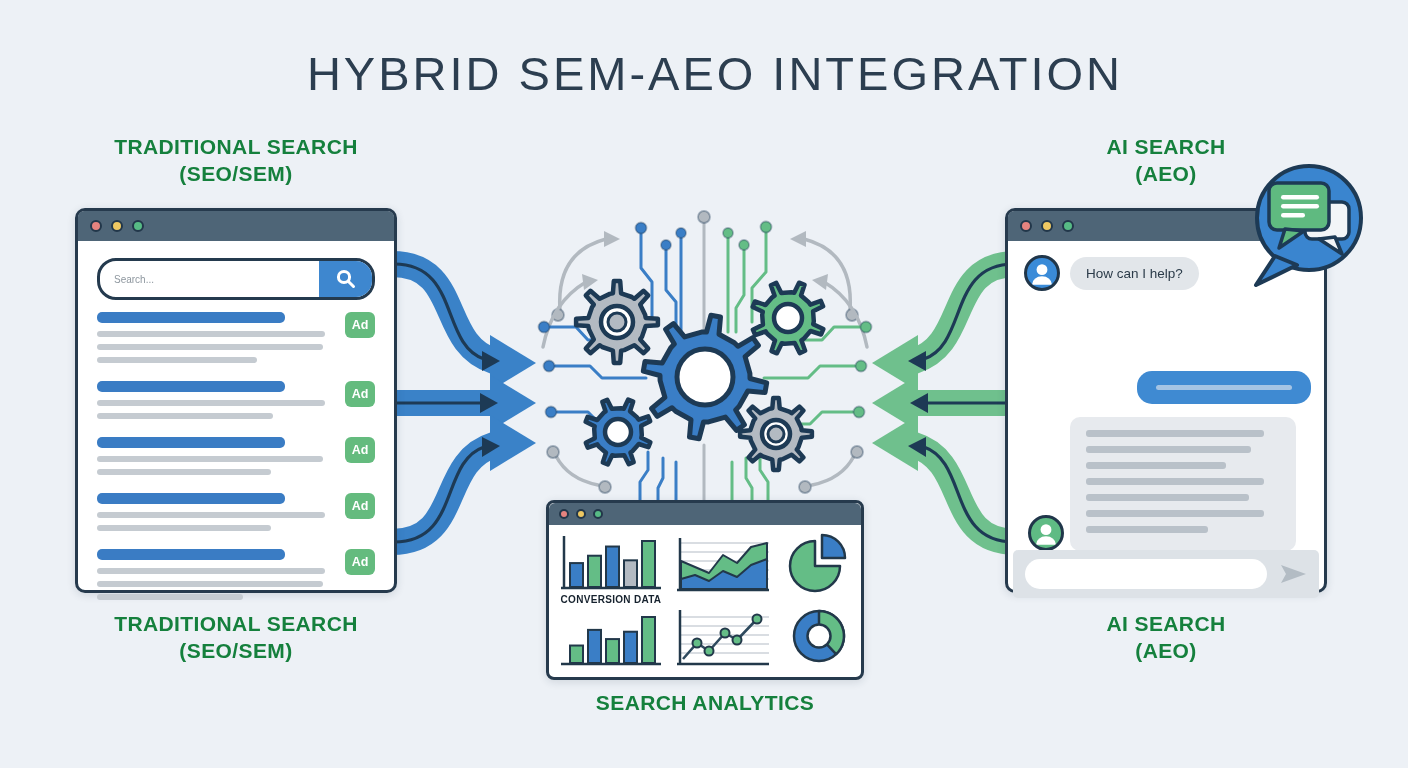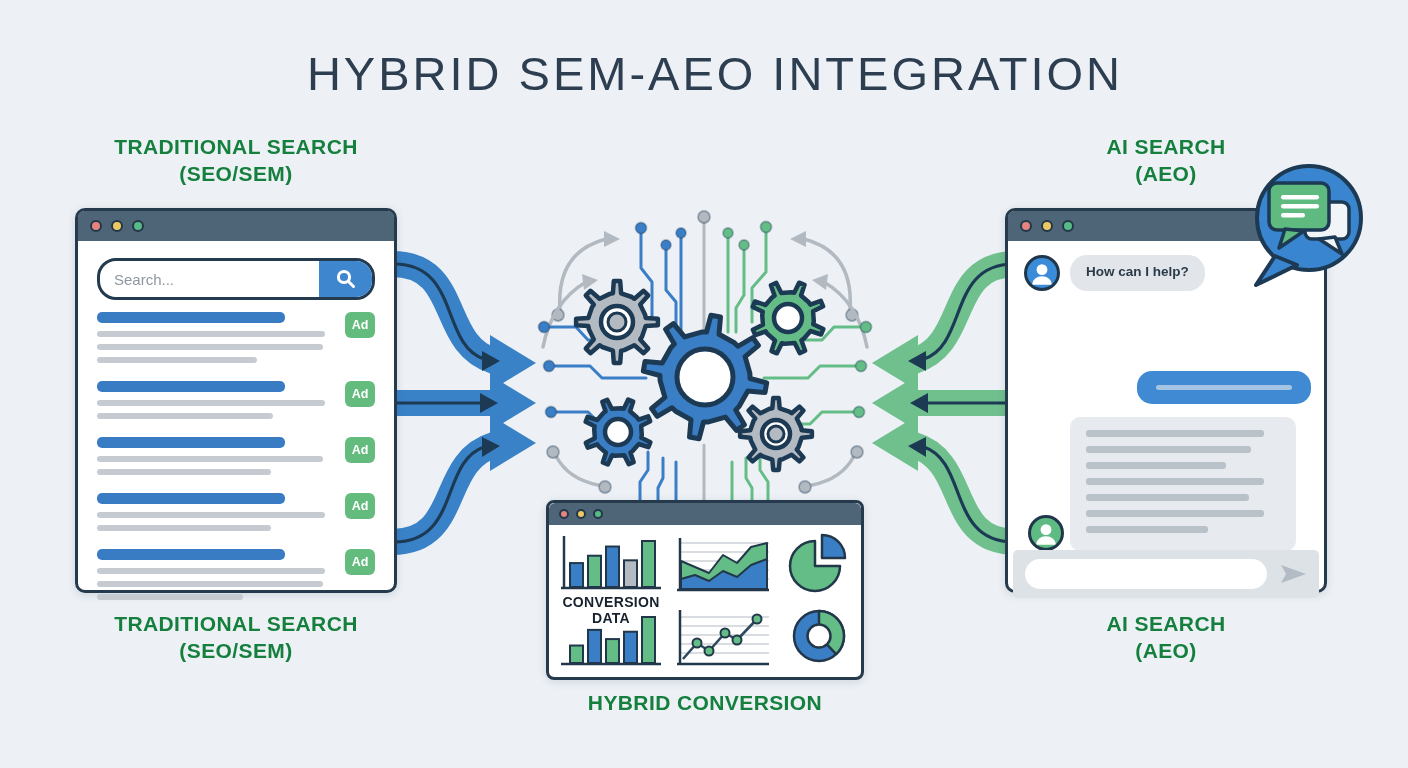--- a/index.html
+++ b/index.html
@@ -15,50 +15,50 @@
   .window-header{height:30px;background:#4e6577;border-radius:6px 6px 0 0;display:flex;
           align-items:center;padding-left:12px;gap:9px;}
   .window-header.small{height:22px;padding-left:10px;gap:7px;}
   .dot{width:12px;height:12px;border-radius:50%;border:2px solid #22374a;box-sizing:border-box;}
   .window-header.small .dot{width:10px;height:10px;border-width:2px;}
   .dot.red{background:#e5837f}.dot.yellow{background:#eec862}.dot.green{background:#57bb85}
   
   .searchbar{margin:17px 19px 0 19px;height:36px;border:3px solid #243a4e;border-radius:19px;
           display:flex;overflow:hidden;background:#fff;}
   .searchbar input{flex:1;border:none;outline:none;background:transparent;padding:0 0 0 14px;
-          font-size:15px;color:#50606e;font-family:"Liberation Sans",sans-serif;}
+          font-size:10px;color:#50606e;font-family:"Liberation Sans",sans-serif;}
   .searchbar input::placeholder{color:#8e979f;}
   .search-btn{width:53px;background:#3e87cf;display:flex;align-items:center;justify-content:center;}
   .results{padding:12px 19px 0 19px;text-align:center;}
   .result-row{display:flex;align-items:flex-start;margin-bottom:11px;}
   .result-col{flex:1;margin-right:13px;}
   .result-title{height:11px;width:80%;background:#3a7cc4;border-radius:5px;margin-bottom:8px;}
   .result-line{height:6px;background:#c5cbd1;border-radius:3px;margin-bottom:7px;}
   .ad-badge{width:30px;height:26px;background:#64bb7e;border-radius:6px;color:#fff;
           font-size:12.5px;font-weight:700;display:flex;align-items:center;justify-content:center;}
   
   .chat-body{position:relative;height:349px;}
-  .chat-row{display:flex;gap:10px;margin:14px 0 0 16px;font-weight:bold;}
+  .chat-row{display:flex;align-items:center;gap:10px;margin:14px 0 0 16px;}
   .avatar{width:36px;height:36px;border-radius:50%;border:3px solid #20364a;box-sizing:border-box;
           flex:0 0 auto;display:flex;align-items:center;justify-content:center;overflow:hidden;}
   .avatar.blue{background:#3a8bd8}.avatar.greenav{background:#5fbb84}
   .chat-bubble{background:#e2e6ea;border-radius:17px;padding:9px 16px;font-size:13.5px;color:#2b3b49;}
   .user-bubble{position:absolute;right:13px;top:116px;width:174px;height:33px;background:#3f8ad2;
           border-radius:15px;display:flex;align-items:center;justify-content:center;}
   .user-bubble .line{width:78%;height:5px;background:#a5c4e4;border-radius:3px;}
   .answer-block{position:absolute;left:62px;top:162px;width:226px;height:134px;background:#e7eaee;
           border-radius:10px;padding:13px 16px;box-sizing:border-box;}
   .answer-line{height:6.5px;background:#b9c1c9;border-radius:3px;margin-bottom:9.5px;}
   .green-avatar-pos{position:absolute;left:20px;top:260px;}
   .input-strip{position:absolute;left:5px;right:5px;bottom:6px;height:48px;background:#dde2e7;
           border-radius:5px;display:flex;align-items:center;padding:0 12px;box-sizing:border-box;}
   .input-pill{flex:1;height:30px;background:#fff;border-radius:16px;margin-right:12px;}
   
   .analytics-body{position:relative;height:149px;}
-  .conv-label{position:absolute;left:10px;top:69px;width:104px;text-align:center;font-size:14px;
+  .conv-label{position:absolute;left:10px;top:69px;width:104px;text-align:center;font-size:10px;
           font-weight:700;letter-spacing:.3px;color:#16222e;}
   .minichart{position:absolute;}
 </style>
 </head>
 <body>
 
 <div class="canvas">
 
   <div class="title">HYBRID SEM-AEO INTEGRATION</div>
 
@@ -72,21 +72,21 @@
   </div>
   <div class="panel-label" style="left:75px;top:611px;width:322px;">
     <span>TRADITIONAL SEARCH</span><br>
     <span>(SEO/SEM)</span>
   </div>
   <div class="panel-label" style="left:1005px;top:611px;width:322px;">
     <span>AI SEARCH</span><br>
     <span>(AEO)</span>
   </div>
   <div class="panel-label" style="left:546px;top:690px;width:318px;">
-    <span>HYBRID CONVERSION</span>
+    <span>SEARCH ANALYTICS</span>
   </div>
 
   <svg id="overlay" width="1408" height="768" viewBox="0 0 1408 768" style="position:absolute;left:0;top:0;z-index:1;pointer-events:none;">
       <path d="M560,310 Q556,252 606,239" fill="none" stroke="#b2b9c0" stroke-width="3.5" stroke-linejoin="round" stroke-linecap="round"></path>
       <polygon points="604,231 620,239 604,247" fill="#b2b9c0"></polygon>
       <circle cx="558" cy="315" r="6" fill="#b2b9c0" stroke="#1d3a55" stroke-width="1.8" stroke-opacity="0.35"></circle>
       <path d="M543,347 Q552,302 586,282" fill="none" stroke="#b2b9c0" stroke-width="3.5" stroke-linejoin="round" stroke-linecap="round"></path>
       <polygon points="582,274 598,280 584,290" fill="#b2b9c0"></polygon>
       <path d="M850,310 Q854,252 804,239" fill="none" stroke="#b2b9c0" stroke-width="3.5" stroke-linejoin="round" stroke-linecap="round"></path>
       <polygon points="806,231 790,239 806,247" fill="#b2b9c0"></polygon>

